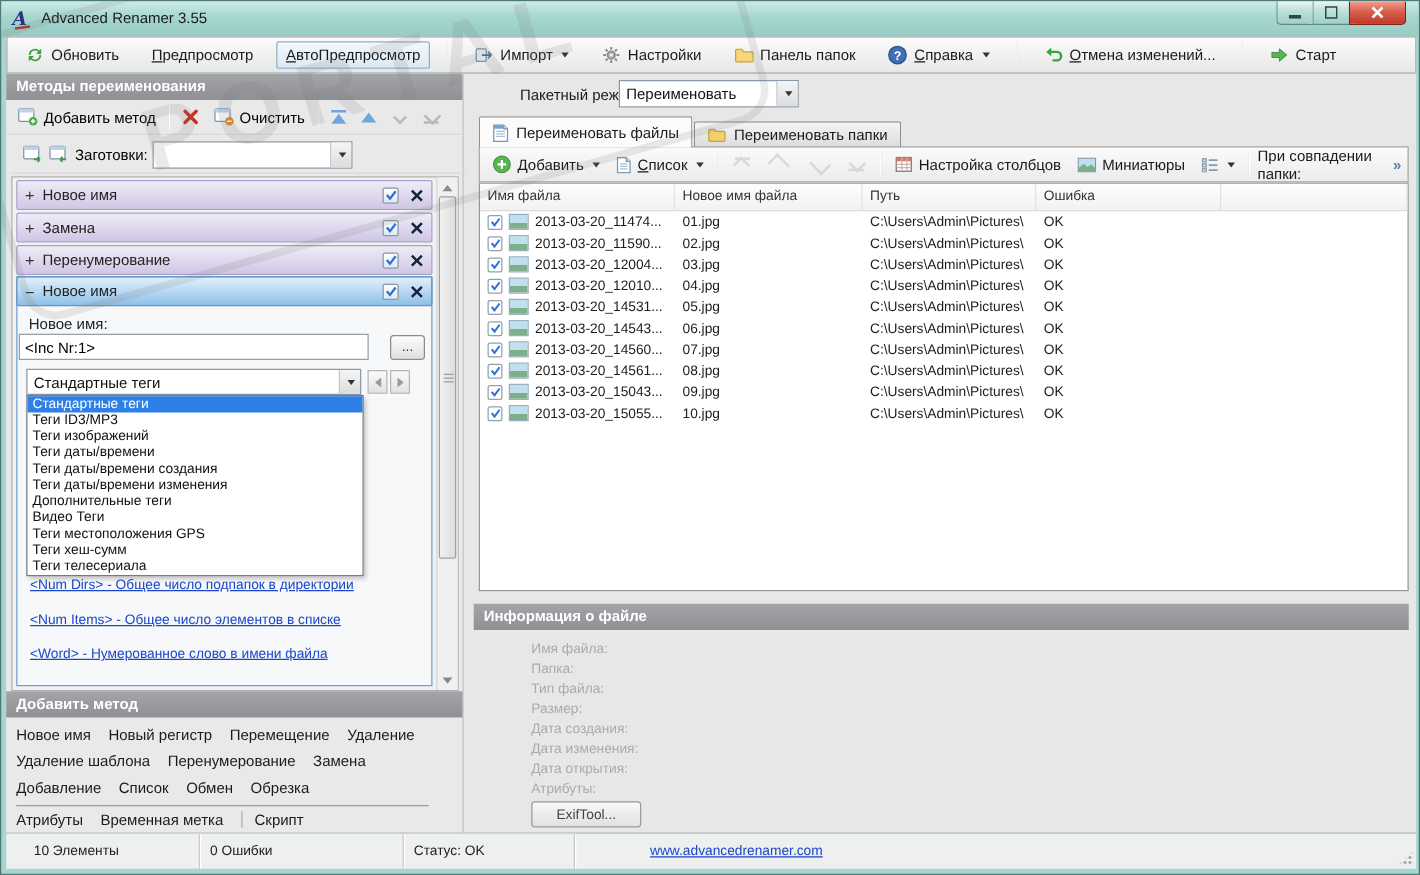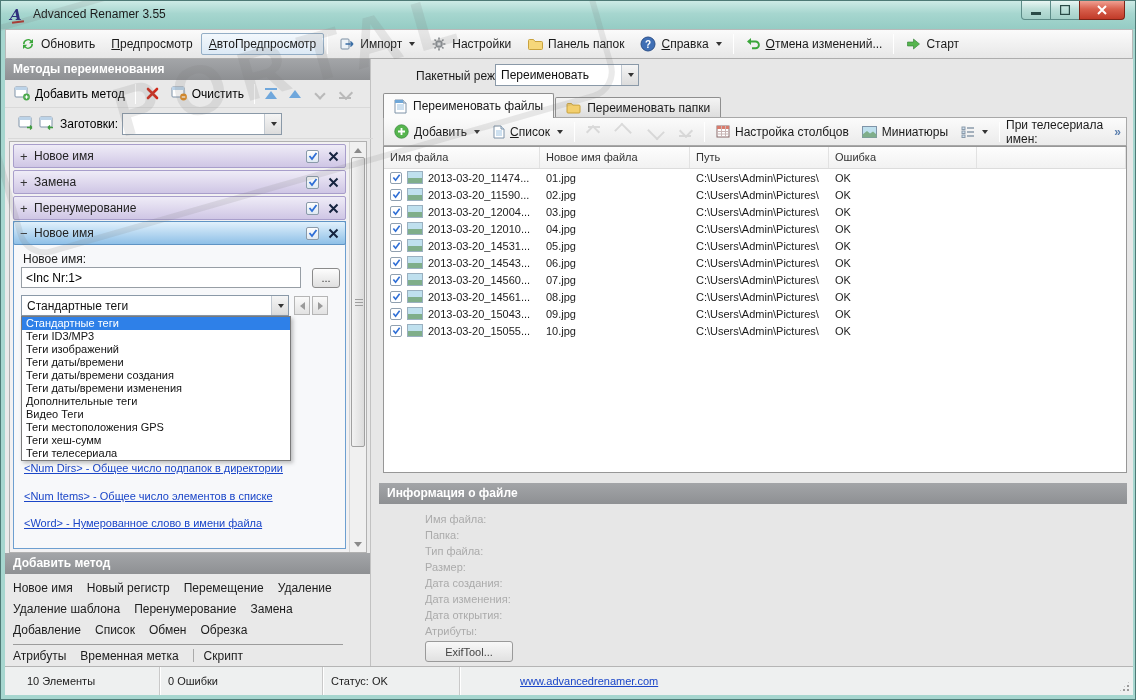--- a/index.html
+++ b/index.html
@@ -15,21 +15,21 @@
   .title-text{position:absolute;left:32px;top:6px;font-size:12px;color:#1a1a1a;}
   .winbtns{position:absolute;right:10px;top:0;display:flex;}
   .wbtn{height:19px;border:1px solid #5d8c88;border-top:none;display:flex;align-items:center;justify-content:center;
     background:linear-gradient(#e9f6f3,#bcdfd9 45%,#a3d0c8);}
   .wbtn.min{width:30px;border-radius:0 0 0 4px;}
   .wbtn.max{width:28px;border-left:none;border-right:none;}
   .wbtn.close{width:46px;border-radius:0 0 4px 0;background:linear-gradient(#f0a092,#d8604d 45%,#c03a28);border-color:#7e2417;}
   
   .main-toolbar{position:absolute;left:4px;top:28px;width:1128px;height:30px;
     background:linear-gradient(#fbfbfb,#e7e7e7);border:1px solid #b9b9b9;border-bottom-color:#adadad;
-    display:flex;align-items:center;padding:0 6px;gap:0;font-size:12px;color:#1a1a1a;}
+    display:flex;align-items:center;padding:0 6px;gap:10px;font-size:12px;color:#1a1a1a;}
   .tb-item{display:inline-flex;align-items:center;gap:5px;padding:3px 7px;border:1px solid transparent;border-radius:2px;white-space:nowrap;cursor:default;}
   .tb-item.pressed{border-color:#94aec6;background:linear-gradient(#f3f8fc,#dce9f5);}
   .tb-sep{width:1px;height:20px;background:#c3c3c3;border-right:1px solid #fff;margin:0 3px;}
   .caret{width:0;height:0;border-left:3.5px solid transparent;border-right:3.5px solid transparent;border-top:4px solid #333;margin-left:2px;}
   .ak{display:inline-block;}
   .ak::first-letter{text-decoration:underline;}
   
   .content{position:absolute;left:4px;top:58px;width:1128px;height:607px;background:#e7e7e7;}
   
   .left-panel{position:absolute;left:0;top:0;width:366px;height:607px;background:#e9e9e9;border-right:1px solid #c2c2c2;}
@@ -51,21 +51,21 @@
   .methods-area{position:absolute;left:4px;top:82px;width:358px;height:412px;background:#f2f1f2;border:1px solid #b1b1b1;}
   .mbar{position:absolute;left:3px;width:333px;height:24px;border:1px solid #a89ecb;border-radius:2px;
     background:linear-gradient(#efecf7,#cfc6e5);display:flex;align-items:center;padding:0 6px;font-size:12px;color:#222;}
   .mbar .sign{width:14px;font-size:13px;color:#333;}
   .mbar .mlabel{flex:1;}
   .mbar.blue{background:linear-gradient(#e1f1fc,#8fc0e7);border-color:#5f94c4;}
   .cb{width:13px;height:13px;background:linear-gradient(#fefefe,#dfe9f2);border:1px solid #8a9aa9;border-radius:2px;display:inline-flex;align-items:center;justify-content:center;}
   .xbtn{margin-left:9px;display:inline-flex;}
   .expanded-method{position:absolute;left:3px;top:79px;width:333px;bottom:3px;border:1px solid #6d9fd0;background:#f7f8fa;}
   .exp-label{position:absolute;left:9px;top:30px;font-size:12px;color:#222;}
-  .exp-input{position:absolute;left:7px;top:45px;width:280px;height:21px;border:1px solid #979ea5;background:#fff;font-size:12px;padding:0 4px;font-family:"Liberation Sans",sans-serif;}
+  .exp-input{position:absolute;left:1px;top:45px;width:280px;height:21px;border:1px solid #979ea5;background:#fff;font-size:12px;padding:0 4px;font-family:"Liberation Sans",sans-serif;}
   .browse-btn{position:absolute;right:5px;top:46px;width:28px;height:20px;border:1px solid #8b8b8b;border-radius:3px;
     background:linear-gradient(#fdfdfd,#dfdfdf);font-size:11px;color:#333;display:flex;align-items:center;justify-content:center;}
   .tag-combo{position:absolute;left:7px;top:73px;width:268px;height:21px;}
   .arr-btn{position:absolute;top:74px;width:16px;height:19px;border:1px solid #b5b5b5;background:linear-gradient(#fafafa,#e2e2e2);display:flex;align-items:center;justify-content:center;}
   .arr-l{left:280px;} .arr-r{left:298px;}
   .arr-glyph{width:0;height:0;border-top:4px solid transparent;border-bottom:4px solid transparent;}
   .arr-glyph.l{border-right:5px solid #9a9a9a;} .arr-glyph.r{border-left:5px solid #9a9a9a;}
   .dd-list{position:absolute;left:7px;top:94px;width:270px;background:#fff;border:1px solid #7a7a7a;z-index:6;box-shadow:2px 2px 4px rgba(0,0,0,.25);}
   .dd-item{height:13px;line-height:13px;font-size:11px;color:#111;padding:0 4px;white-space:nowrap;overflow:hidden;}
   .dd-item:first-child{background:#2e80e8;color:#fff;}
@@ -518,21 +518,21 @@
                   <rect x="1" y="1" width="3" height="2.5" fill="#cfe0ef"></rect>
                   <rect x="1" y="5" width="3" height="2.5" fill="#cfe0ef"></rect>
                   <rect x="1" y="9" width="3" height="2.5" fill="#cfe0ef"></rect>
                 </g>
                 <path d="M6 2h7M6 6h7M6 10h7" stroke="#8a9aaa" stroke-width="1.4"></path>
               </svg>
             </span>
           <span class="caret"></span>
         </div>
         <div class="tb-sep"></div>
-        <span>При телесериала имен:</span>
+        <span>При совпадении папки:</span>
         <span class="overflow-btn">»</span>
       </div>
 
       <div class="ftable">
         <div class="thead">
           <div class="th w-name">Имя файла</div>
           <div class="th w-new">Новое имя файла</div>
           <div class="th w-path">Путь</div>
           <div class="th w-err">Ошибка</div>
           <div class="th w-fill"></div>

